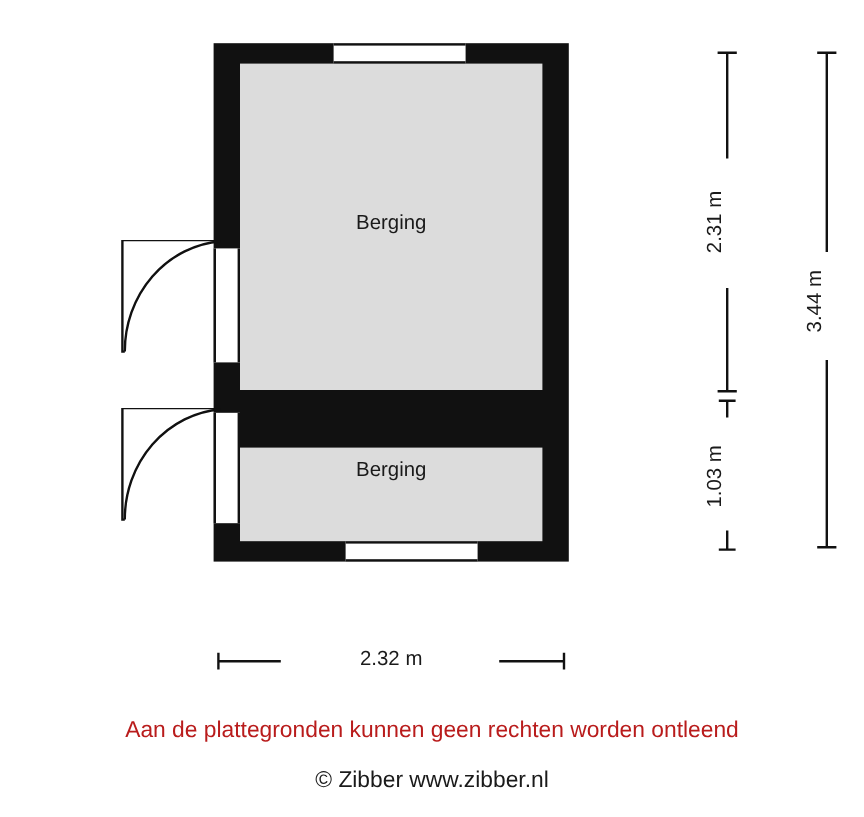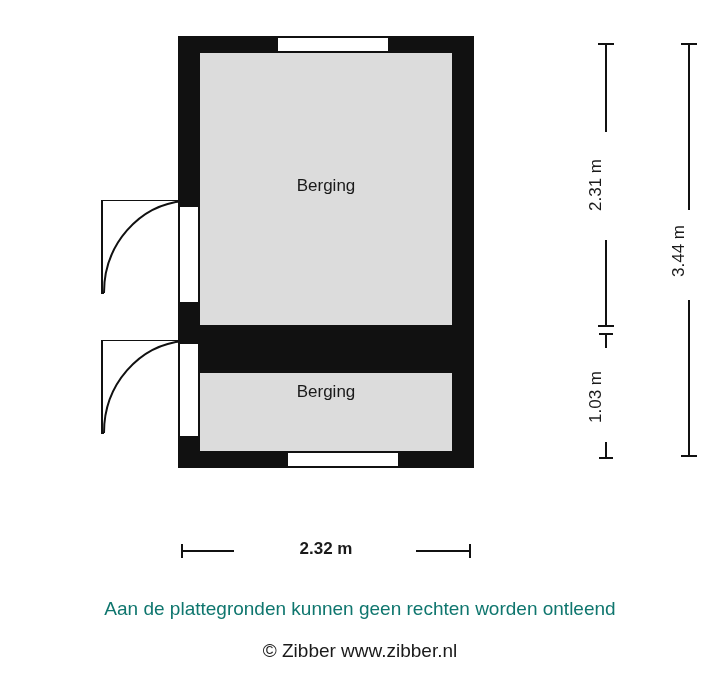--- a/index.html
+++ b/index.html
@@ -136,21 +136,21 @@
   
   .footer {
     position: absolute;
     left: 0;
     top: 596px;
     width: 720px;
     text-align: center;
   }
   .footer .line1 {
     font-size: 19px;
-    color: #0f766e;
+    color: #b91c1c;
     line-height: 26px;
   }
   .footer .line2 {
     font-size: 19px;
     color: #1a1a1a;
     line-height: 26px;
     margin-top: 16px;
   }
 </style>
 </head>
@@ -209,20 +209,20 @@
     <line x1="2" y1="416" x2="18" y2="416" stroke="#111111" stroke-width="2"></line>
   </svg>
   <div class="dim-label vertical" style="left:679px; top:251px; transform: translate(-50%,-50%) rotate(-90deg);">3.44 m</div>
 
   <svg class="dim" style="left:178px; top:541px; width:296px; height:20px;" width="296" height="20" viewBox="0 0 296 20">
     <line x1="4" y1="10" x2="56" y2="10" stroke="#111111" stroke-width="2"></line>
     <line x1="238" y1="10" x2="292" y2="10" stroke="#111111" stroke-width="2"></line>
     <line x1="4" y1="3" x2="4" y2="17" stroke="#111111" stroke-width="2"></line>
     <line x1="292" y1="3" x2="292" y2="17" stroke="#111111" stroke-width="2"></line>
   </svg>
-  <div class="dim-label" style="left:326px; top:541px; transform: translate(-50%,-2px); font-weight: bold;">2.32 m</div>
+  <div class="dim-label" style="left:326px; top:541px; transform: translate(-50%,-2px);">2.32 m</div>
 
   <div class="footer">
     <div class="line1">Aan de plattegronden kunnen geen rechten worden ontleend</div>
     <div class="line2">© Zibber www.zibber.nl</div>
   </div>
 
 </div>
 
 </body></html>

